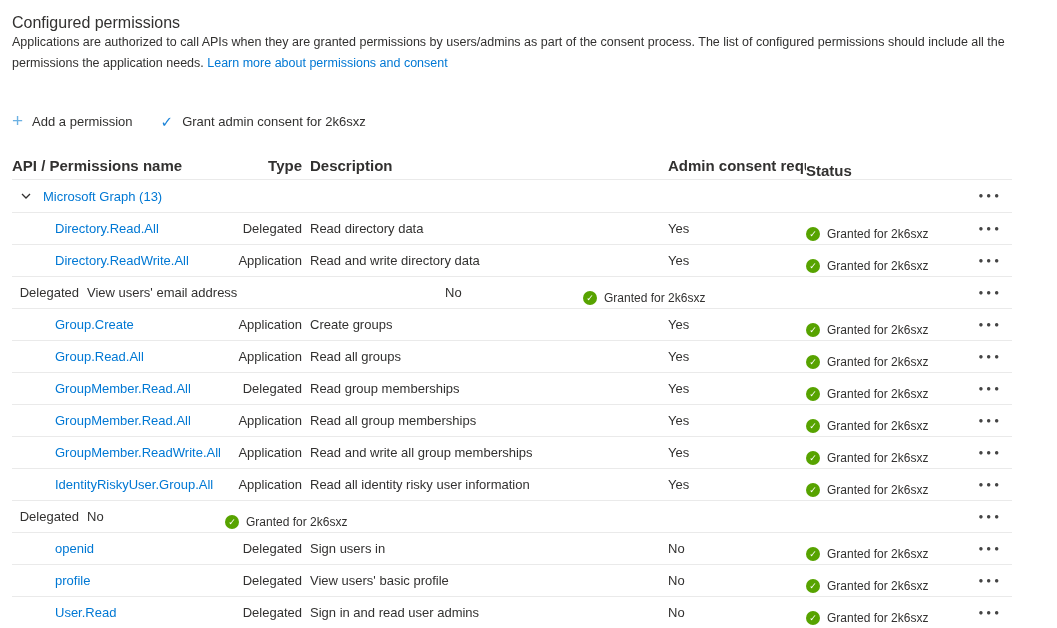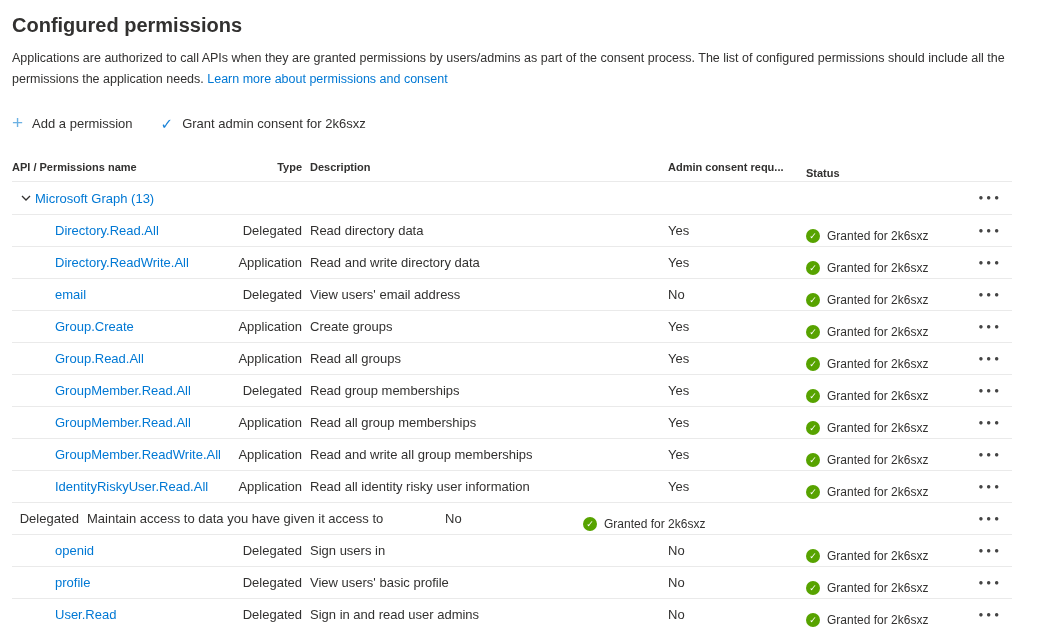--- a/index.html
+++ b/index.html
@@ -5,32 +5,32 @@
   * { margin: 0; padding: 0; box-sizing: border-box; }
   html, body { width: 1057px; height: 628px; background: #ffffff; overflow: hidden; }
   body {
     font-family: "Liberation Sans", "DejaVu Sans", sans-serif;
     color: #323130;
     font-size: 13px;
   }
   .page { padding: 14px 0 0 12px; }
 
   .page-title {
-    font-size: 20px;
-    font-weight: 700;
+    font-size: 16px;
+    font-weight: 400;
     color: #323130;
-    margin-bottom: 11px;
+    margin-bottom: 0;
   }
 
   .description {
     max-width: 1008px;
     font-size: 12.5px;
     line-height: 1.65;
     color: #323130;
-    margin-bottom: 22px;
+    margin-bottom: 36px;
   }
   .description a {
     color: #0078d4;
     text-decoration: none;
   }
 
   .toolbar {
     display: flex;
     align-items: center;
     gap: 28px;
@@ -51,40 +51,40 @@
   .plus-icon { color: #6cb1e3; font-size: 19px; font-weight: 300; line-height: 1; position: relative; top: -1px; }
   .check-blue-icon { color: #1b83d8; font-size: 15px; line-height: 1; }
 
   .table { width: 1000px; }
   .trow, .thead-row {
     display: flex;
     align-items: center;
     border-bottom: 1px solid #eaeaea;
   }
   .thead-row { height: 29px; border-bottom: 1px solid #eaeaea; }
-  .thead-row .c { font-weight: 700; font-size: 11px; color: #323130; }
+  .thead-row .c { font-weight: 700; font-size: 15px; color: #323130; }
   .trow { height: 32px; }
   .group-row { height: 33px; }
 
   .c { padding-right: 8px; white-space: nowrap; overflow: hidden; }
   .c.name    { width: 223px; }
   .c.type    { width: 75px; text-align: right; }
   .c.desc    { width: 358px; }
   .c.consent { width: 138px; }
   .c.status  { flex: 1; display: flex; align-items: center; gap: 7px; margin-top: 11px; }
   .c.more    { width: 40px; display: flex; justify-content: flex-end; padding-right: 10px; }
 
   .trow .c.name { padding-left: 43px; }
 
   a.perm-link, a.group-link {
     color: #0078d4;
     text-decoration: none;
     font-size: 13px;
   }
-  .group-left { display: flex; align-items: center; gap: 3px; padding-left: 8px; flex: 1; text-align: center; }
+  .group-left { display: flex; align-items: center; gap: 11px; padding-left: 8px; flex: 1; text-align: center; }
   .chevron-icon { width: 12px; height: 12px; display: inline-block; }
   .chevron-icon svg { display: block; }
 
   .check-badge {
     width: 14px; height: 14px;
     min-width: 14px;
     border-radius: 50%;
     background: #57a300;
     color: #ffffff;
     font-size: 9px;
@@ -172,21 +172,20 @@
     <div class="c status">
       <span class="check-badge">✓</span>
       <span class="status-text">Granted for 2k6sxz</span>
     </div>
     <div class="c more">
             <span class="ellipsis-icon">●●●</span>
           </div>
   </div>
 
   <div class="trow">
-    <div class="c name"><a href="#" class="perm-link">email</a></div>
     <div class="c type">Delegated</div>
     <div class="c desc">View users' email address</div>
     <div class="c consent">No</div>
     <div class="c status">
       <span class="check-badge">✓</span>
       <span class="status-text">Granted for 2k6sxz</span>
     </div>
     <div class="c more">
             <span class="ellipsis-icon">●●●</span>
           </div>
@@ -256,36 +255,35 @@
     <div class="c status">
       <span class="check-badge">✓</span>
       <span class="status-text">Granted for 2k6sxz</span>
     </div>
     <div class="c more">
             <span class="ellipsis-icon">●●●</span>
           </div>
   </div>
 
   <div class="trow">
-    <div class="c name"><a href="#" class="perm-link">IdentityRiskyUser.Read.All</a></div>
+    <div class="c name"><a href="#" class="perm-link">IdentityRiskyUser.Group.All</a></div>
     <div class="c type">Application</div>
     <div class="c desc">Read all identity risky user information</div>
     <div class="c consent">Yes</div>
     <div class="c status">
       <span class="check-badge">✓</span>
       <span class="status-text">Granted for 2k6sxz</span>
     </div>
     <div class="c more">
             <span class="ellipsis-icon">●●●</span>
           </div>
   </div>
 
   <div class="trow">
     <div class="c type">Delegated</div>
-    <div class="c desc">Maintain access to data you have given it access to</div>
     <div class="c consent">No</div>
     <div class="c status">
       <span class="check-badge">✓</span>
       <span class="status-text">Granted for 2k6sxz</span>
     </div>
     <div class="c more">
             <span class="ellipsis-icon">●●●</span>
           </div>
   </div>
 

